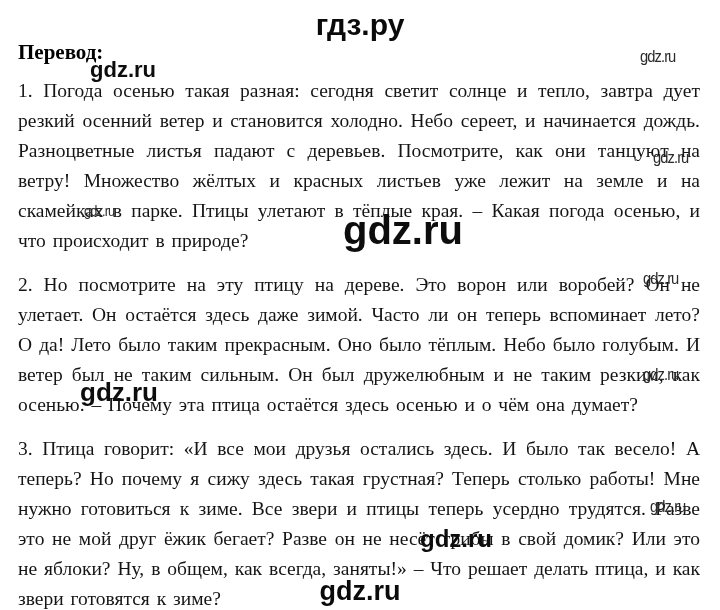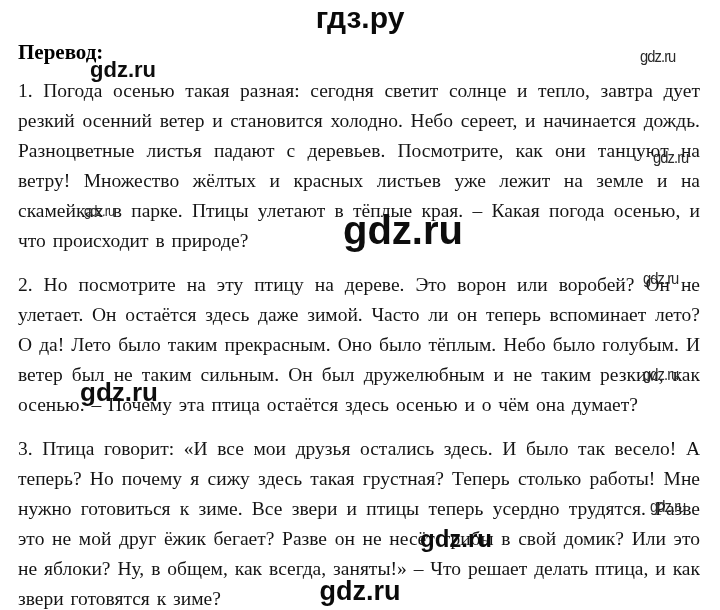--- a/index.html
+++ b/index.html
@@ -10,21 +10,21 @@
   body {
     width: 720px;
     height: 610px;
     position: relative;
     overflow: hidden;
     font-family: "Liberation Serif", serif;
     color: #151515;
   }
   .site-header {
     position: absolute;
-    top: 1px;
+    top: 8px;
     left: 0;
     width: 720px;
     text-align: center;
     font-family: "Liberation Sans", sans-serif;
     font-weight: bold;
     font-size: 30px;
     color: #0a0a0a;
   }
   .translation-label {
     position: absolute;

